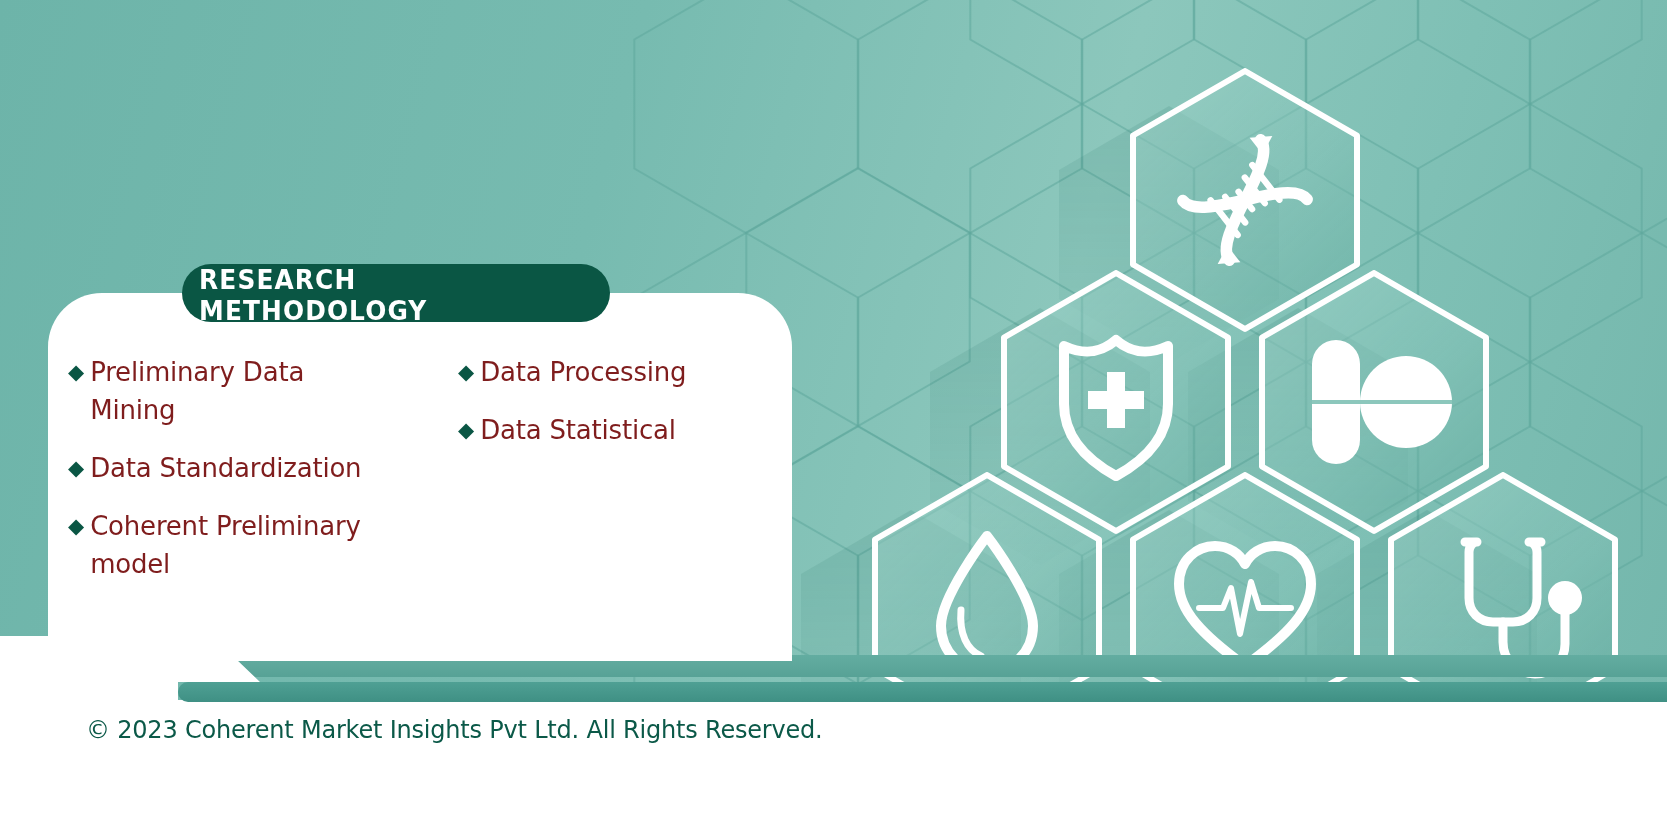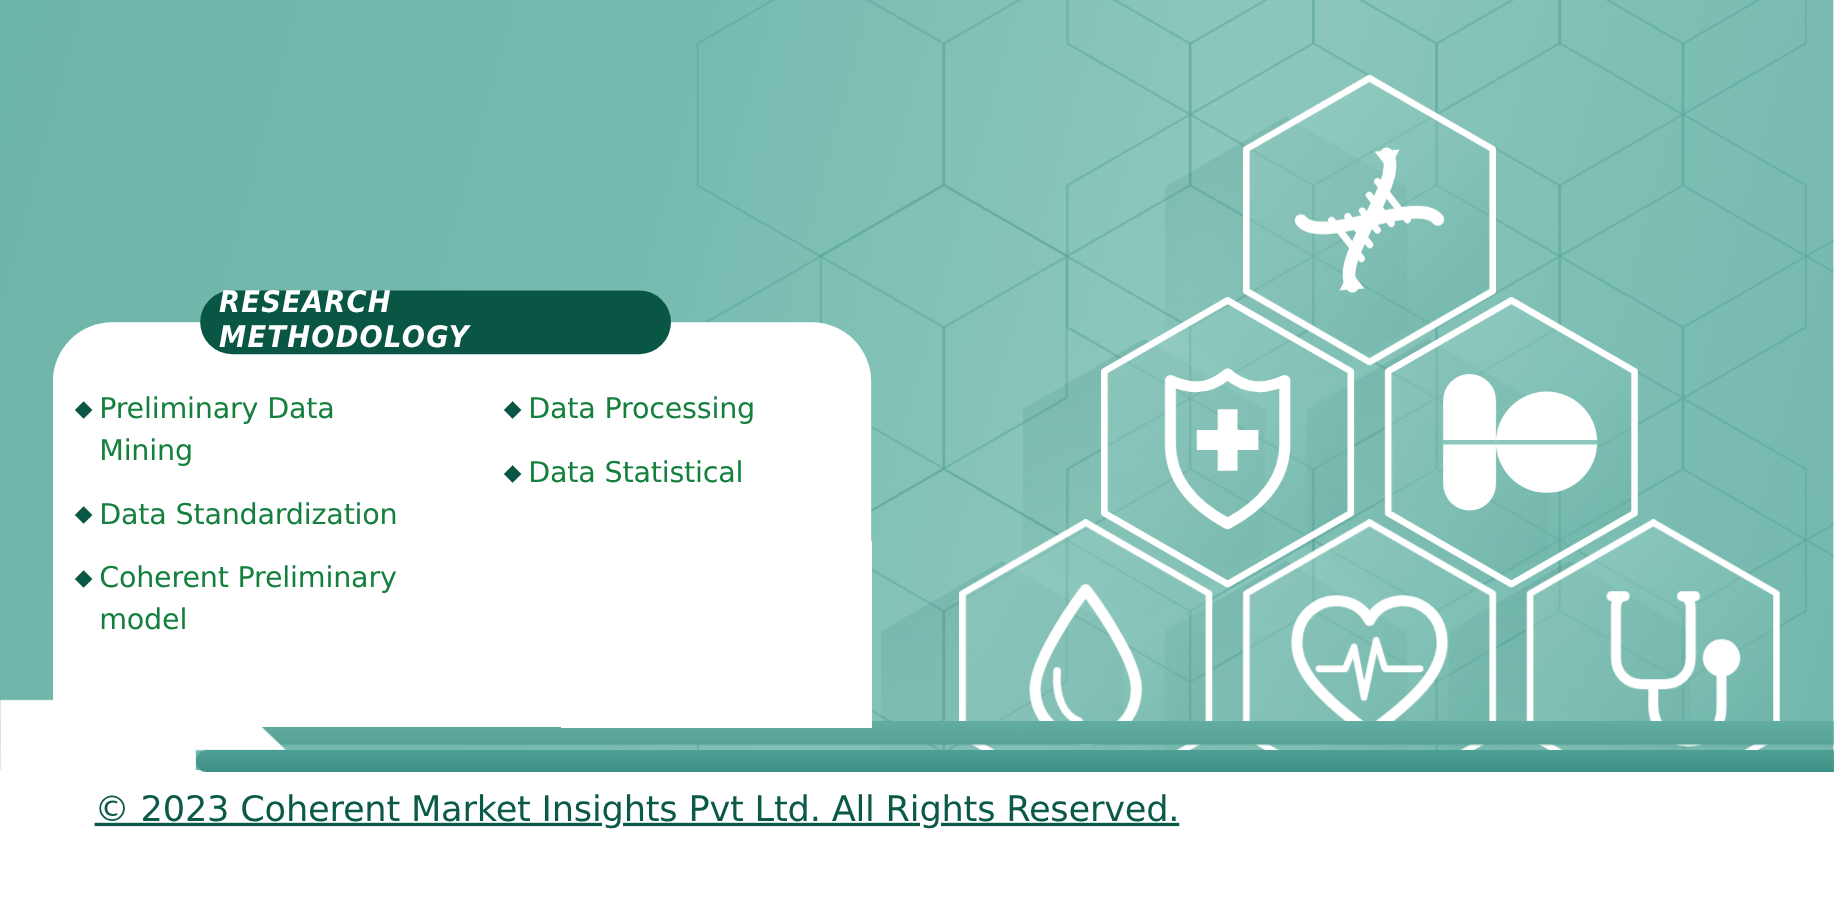--- a/index.html
+++ b/index.html
@@ -88,23 +88,22 @@
     background: #ffffff;
     border-radius: 54px 54px 0 0;
   }
   .pill {
     position: absolute;
     left: 182px; top: 264px;
     width: 428px; height: 58px;
     background: #0A5644;
     border-radius: 29px;
     display: flex;
-    align-items: flex-end;
+    align-items: flex-start;
     justify-content: center;
-    font-style: italic;
   }
   .pill-text {
     font-family: "DejaVu Sans", sans-serif;
     font-weight: 700;
     font-size: 27px;
     letter-spacing: 1.2px;
     color: #ffffff;
     transform: scaleX(0.92);
   }
   .cols {
@@ -128,34 +127,33 @@
     flex: 0 0 auto;
     color: #0A5644;
     font-size: 21px;
     line-height: 38px;
     margin-right: 6px;
   }
   .item-text {
     font-family: "DejaVu Sans", sans-serif;
     font-size: 26px;
     line-height: 38px;
-    color: #15803d;
+    color: #7f1d1d;
     letter-spacing: -0.2px;
     max-width: 290px;
   }
 
   
   .footer {
     position: absolute;
     left: 86px; top: 716px;
     font-family: "DejaVu Sans", sans-serif;
-    font-size: 32px;
+    font-size: 24px;
     letter-spacing: -0.2px;
     color: #0B5948;
-    text-decoration: underline;
   }
 </style>
 </head>
 <body>
 
 <div id="banner">
 
   <div class="bg-plate"></div>
 
   <svg class="bg-hexlayer" viewBox="0 0 1667 700" preserveAspectRatio="none">

